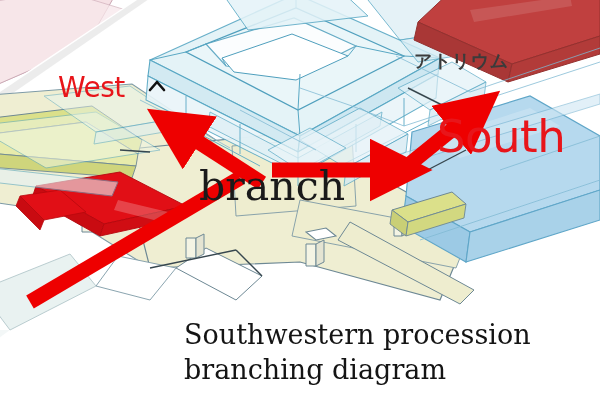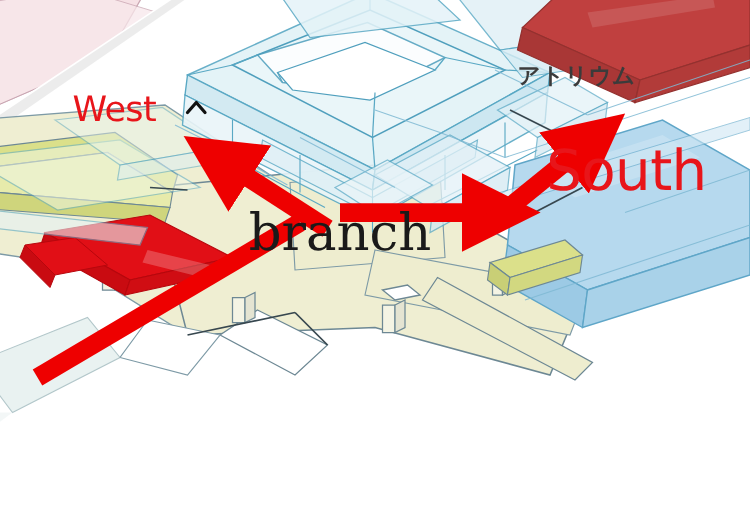--- a/index.html
+++ b/index.html
@@ -253,14 +253,18 @@
   </svg>
 
   <div class="lbl lbl-west">West</div>
 
   <div class="lbl lbl-south">South</div>
 
   <div class="lbl lbl-branch">branch</div>
 
   <div class="lbl lbl-atrium">アトリウム</div>
 
+  <div class="caption">
+    <div>Southwestern procession</div>
+    <div>branching diagram</div>
+  </div>
 
 </div>
 
 </body></html>

